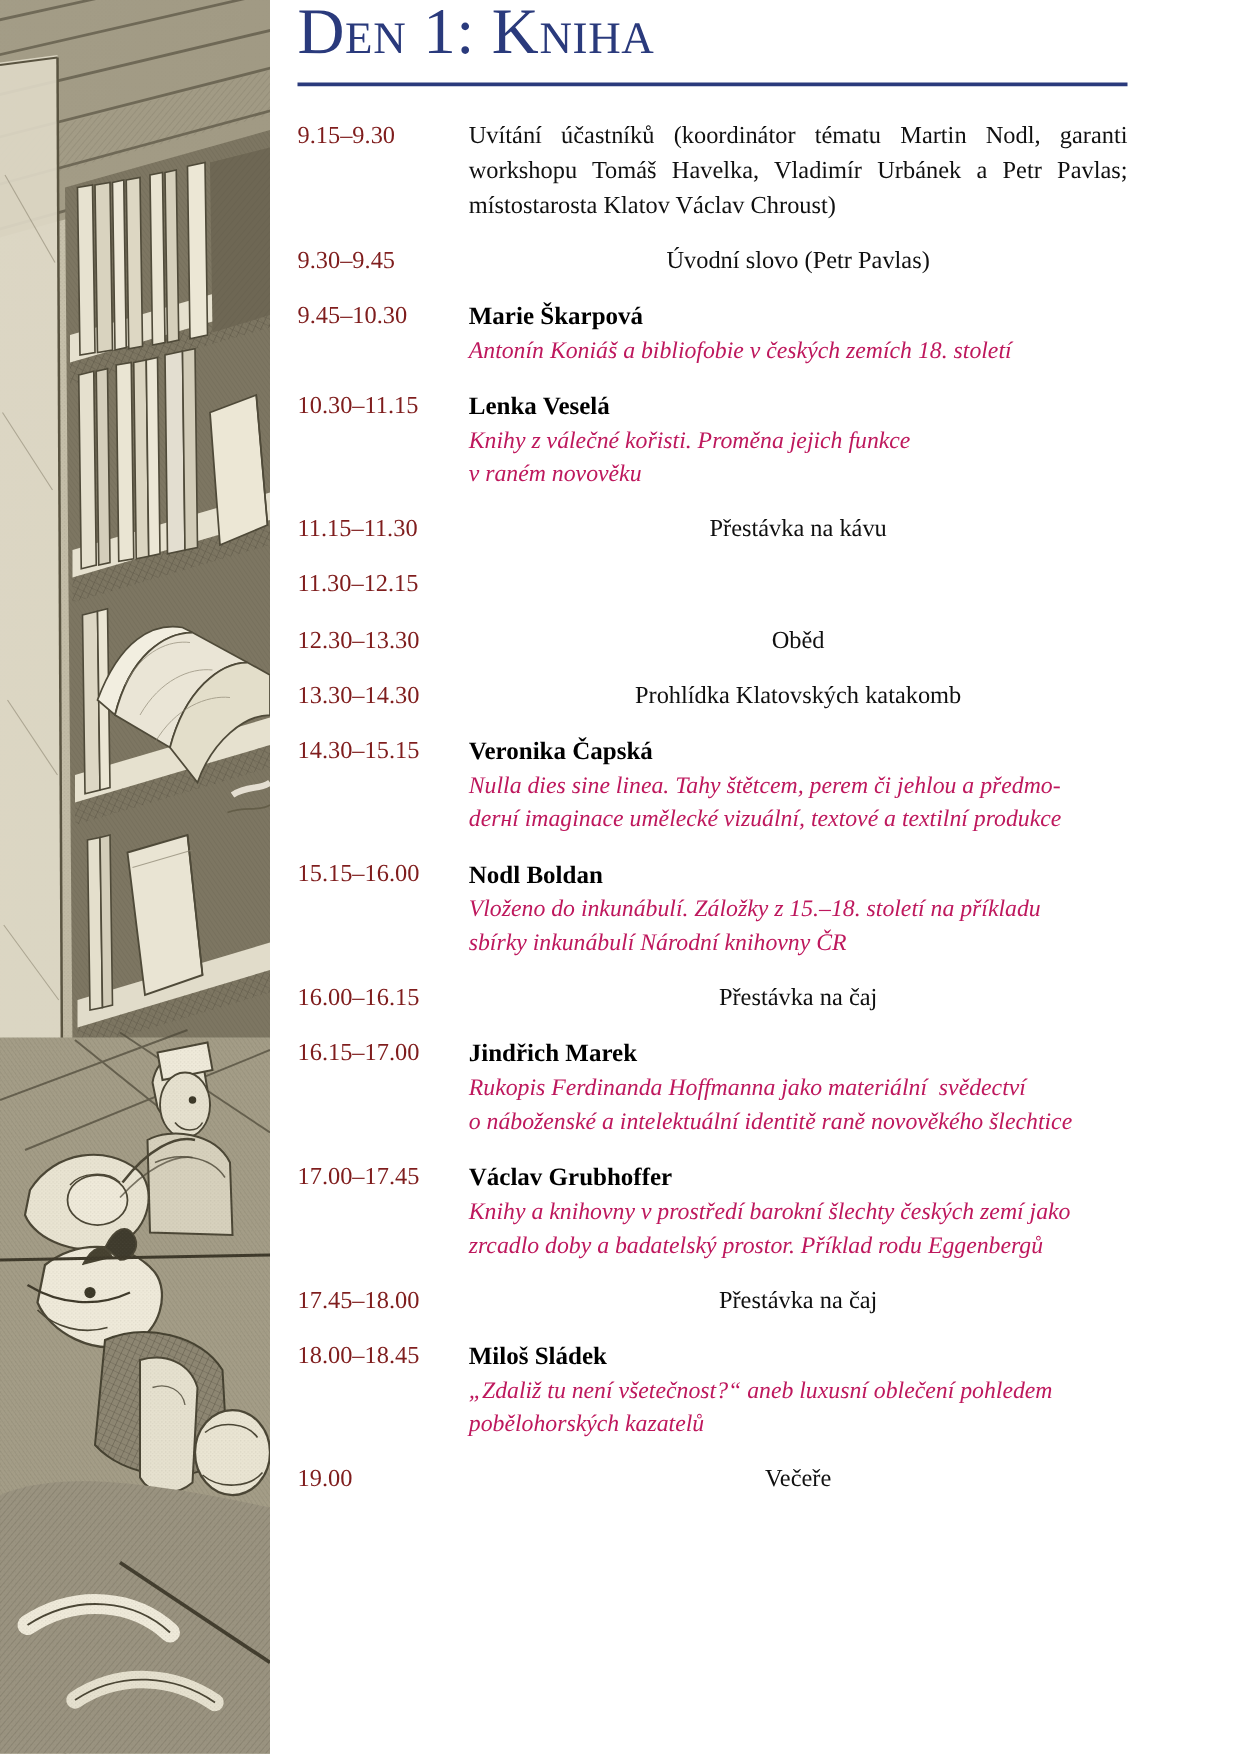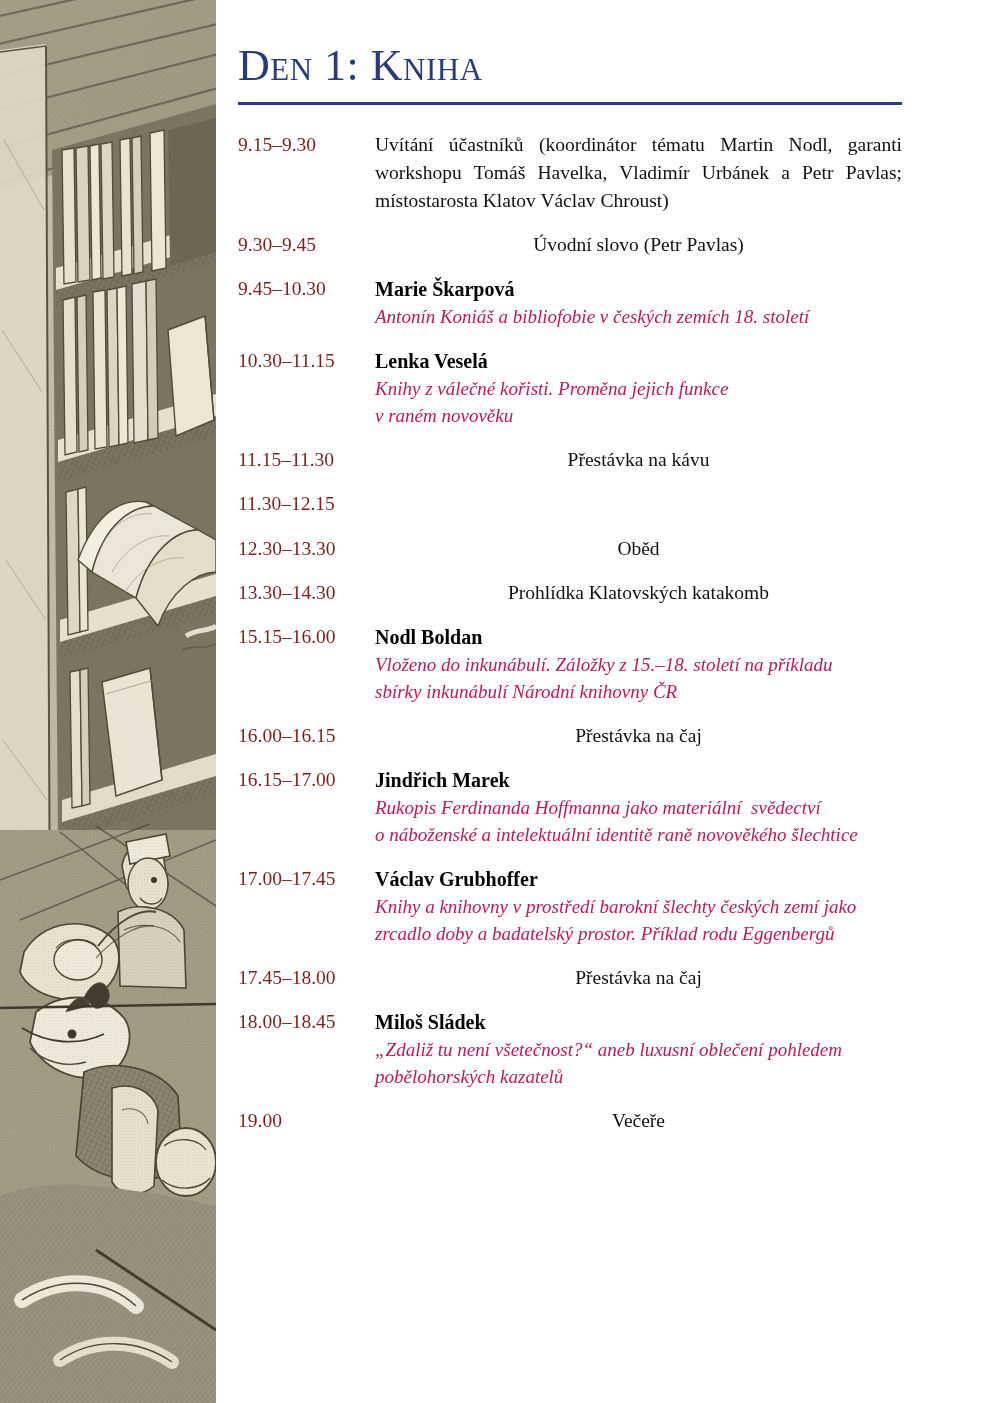--- a/index.html
+++ b/index.html
@@ -33,27 +33,26 @@
 
   
   #content {
     position: absolute;
     left: 238px;
     top: 0;
     width: 664px;
   }
 
   #page-title {
-    font-size: 44px;
+    font-size: 52px;
     line-height: 1;
     color: #2a3a7c;
     font-variant: small-caps;
     letter-spacing: 0.5px;
     margin: 0;
-    padding-top: 44px;
     font-weight: normal;
     white-space: nowrap;
   }
   #title-rule {
     height: 2.5px;
     background: #2a3a7c;
     margin-top: 14px;
     width: 664px;
   }
 
@@ -357,20 +356,28 @@
           <div class="entry-plain nojust">Oběd</div>
         </div>
       </div>
       <div class="entry compact">
         <div class="entry-time">13.30–14.30</div>
         <div class="entry-body">
           <div class="entry-plain nojust">Prohlídka Klatovských katakomb</div>
         </div>
       </div>
       <div class="entry">
+        <div class="entry-time">14.30–15.15</div>
+        <div class="entry-body">
+          <div class="speaker">Veronika Čapská</div>
+          <div class="paper-title">Nulla dies sine linea. Tahy štětcem, perem či jehlou a předmo-
+derнí imaginace umělecké vizuální, textové a textilní produkce</div>
+        </div>
+      </div>
+      <div class="entry">
         <div class="entry-time">15.15–16.00</div>
         <div class="entry-body">
           <div class="speaker">Nodl Boldan</div>
           <div class="paper-title">Vloženo do inkunábulí. Záložky z 15.–18. století na příkladu
 sbírky inkunábulí Národní knihovny ČR</div>
         </div>
       </div>
       <div class="entry compact">
         <div class="entry-time">16.00–16.15</div>
         <div class="entry-body">

